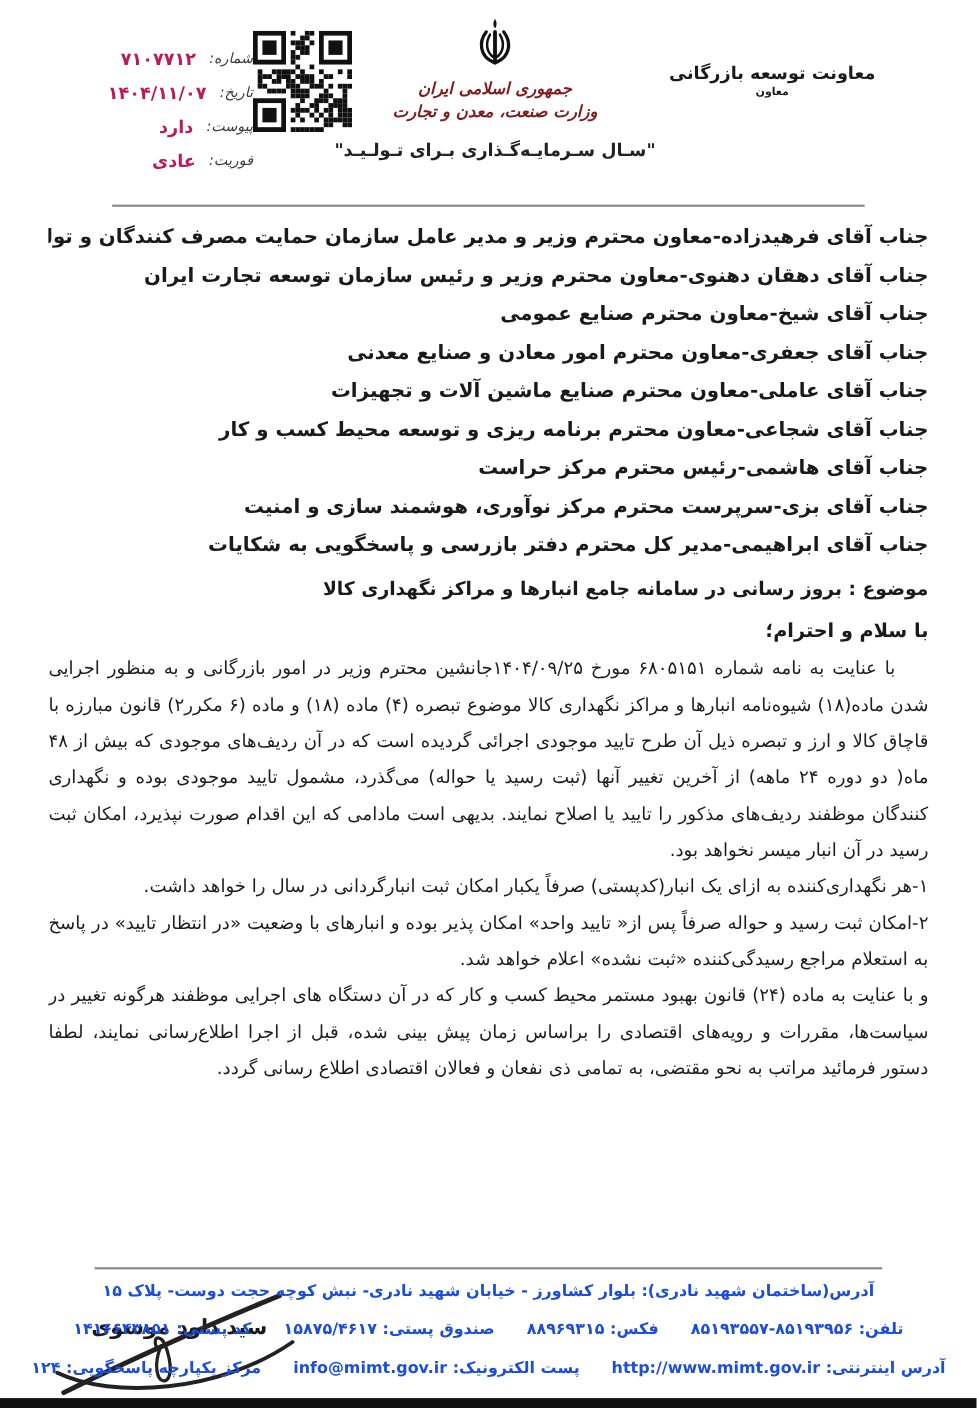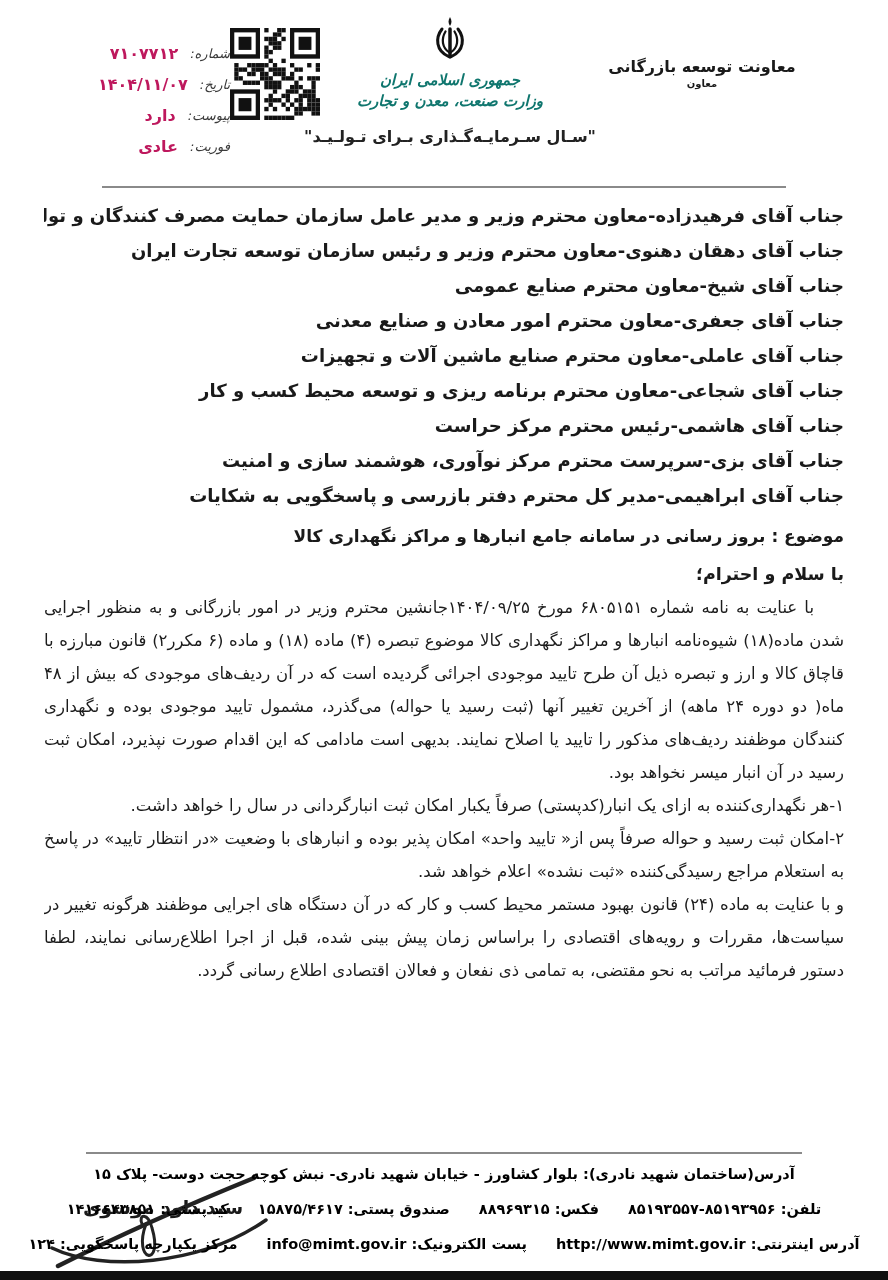--- a/index.html
+++ b/index.html
@@ -11,41 +11,41 @@
   }
   
   .meta-block{position:absolute; top:38px; left:40px; width:190px;}
   .meta-row{display:flex; align-items:center; justify-content:flex-start; gap:12px; height:31px;}
   .meta-label{font-size:13px; font-style:italic; color:#3a3a3a; white-space:nowrap;}
   .meta-value{font-size:16px; font-weight:bold; color:#be185d; white-space:nowrap;}
   .qr-box{position:absolute; top:28px; left:230px; width:90px; height:92px;}
   .qr-box svg{width:100%; height:100%;}
   .center-col{position:absolute; top:14px; left:300px; width:300px; text-align:center;}
   .emblem{width:50px; height:50px; margin:0 auto 2px;}
-  .org-line{font-size:15px; font-weight:bold; font-style:italic; line-height:21px; color:#0f766e;}
+  .org-line{font-size:15px; font-weight:bold; font-style:italic; line-height:21px; color:#7f1d1d;}
   .slogan{margin-top:15px; font-size:16px; font-weight:bold; color:#222; letter-spacing:.5px; white-space:nowrap;}
   .dept-block{position:absolute; top:56px; right:66px; width:240px; text-align:center;}
   .dept-1{font-size:16px; font-weight:bold; line-height:22px;}
   .dept-2{font-size:10px; font-weight:bold; margin-top:0;}
   .header-rule{position:absolute; top:186px; left:102px; right:102px; height:2px; background:#8a8a8a;}
   
   .content{position:absolute; top:198px; left:44px; right:44px; height:952px; overflow:hidden;}
   .recipient{font-size:18px; font-weight:bold; line-height:35px; text-align:right; white-space:nowrap;}
   .subject{font-size:17px; font-weight:bold; line-height:34px; margin-top:6px;}
   .salutation{font-size:17.5px; font-weight:bold; line-height:34px; margin-top:4px;}
   .body-par{font-size:16.5px; line-height:33px; text-align:justify; margin:0; color:#1c1c1c;}
   .body-par.indent{text-indent:30px;}
   
   .sig-area{position:absolute; bottom:0; left:40px; width:280px; height:118px;}
   .sig-name{position:absolute; top:34px; left:38px; width:170px; text-align:center;
             font-size:19px; font-weight:bold; white-space:nowrap;}
   .sig-svg{position:absolute; inset:0; width:280px; height:118px;}
   
   .footer-rule{position:absolute; top:1152px; left:86px; right:86px; height:2px; background:#8a8a8a;}
-  .footer-line{position:absolute; left:0; right:0; text-align:center; font-size:14.5px; font-weight:bold; color:#000000; white-space:nowrap;}
+  .footer-line{position:absolute; left:0; right:0; text-align:center; font-size:14.5px; font-weight:bold; color:#1d4ed8; white-space:nowrap;}
   .f1{top:1166px;}
   .f2{top:1201px;}
   .f3{top:1236px;}
   .fgroup{display:inline-block; margin:0 12px;}
   .ltr{direction:ltr; unicode-bidi:isolate;}
   .bottom-bar{position:absolute; bottom:0; left:0; right:0; height:9px; background:#101010;}
 </style>
 </head>
 <body>
 

